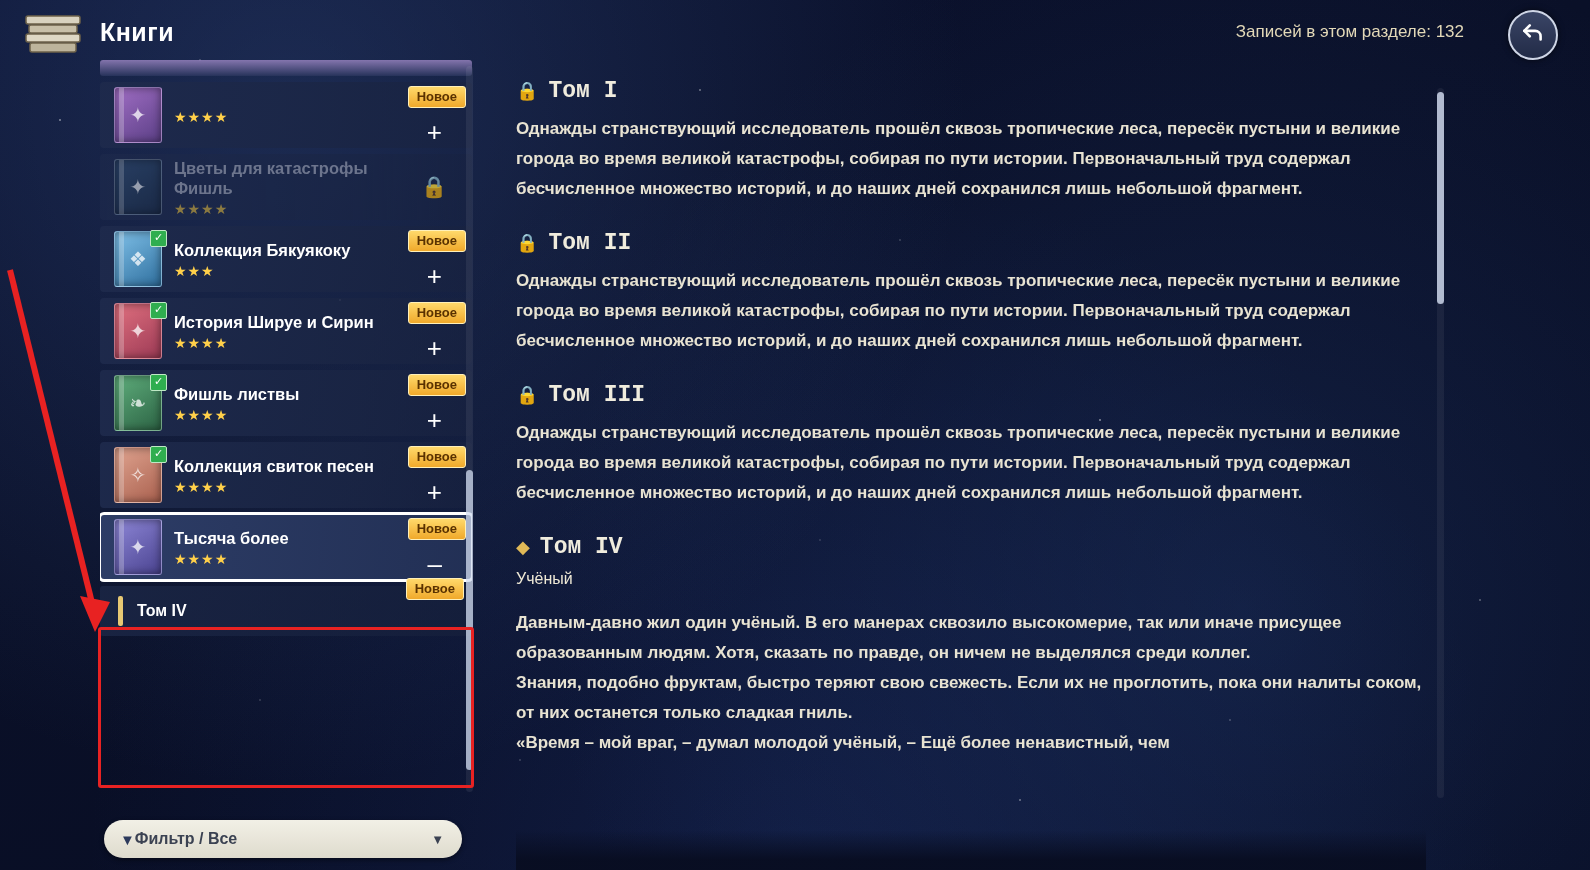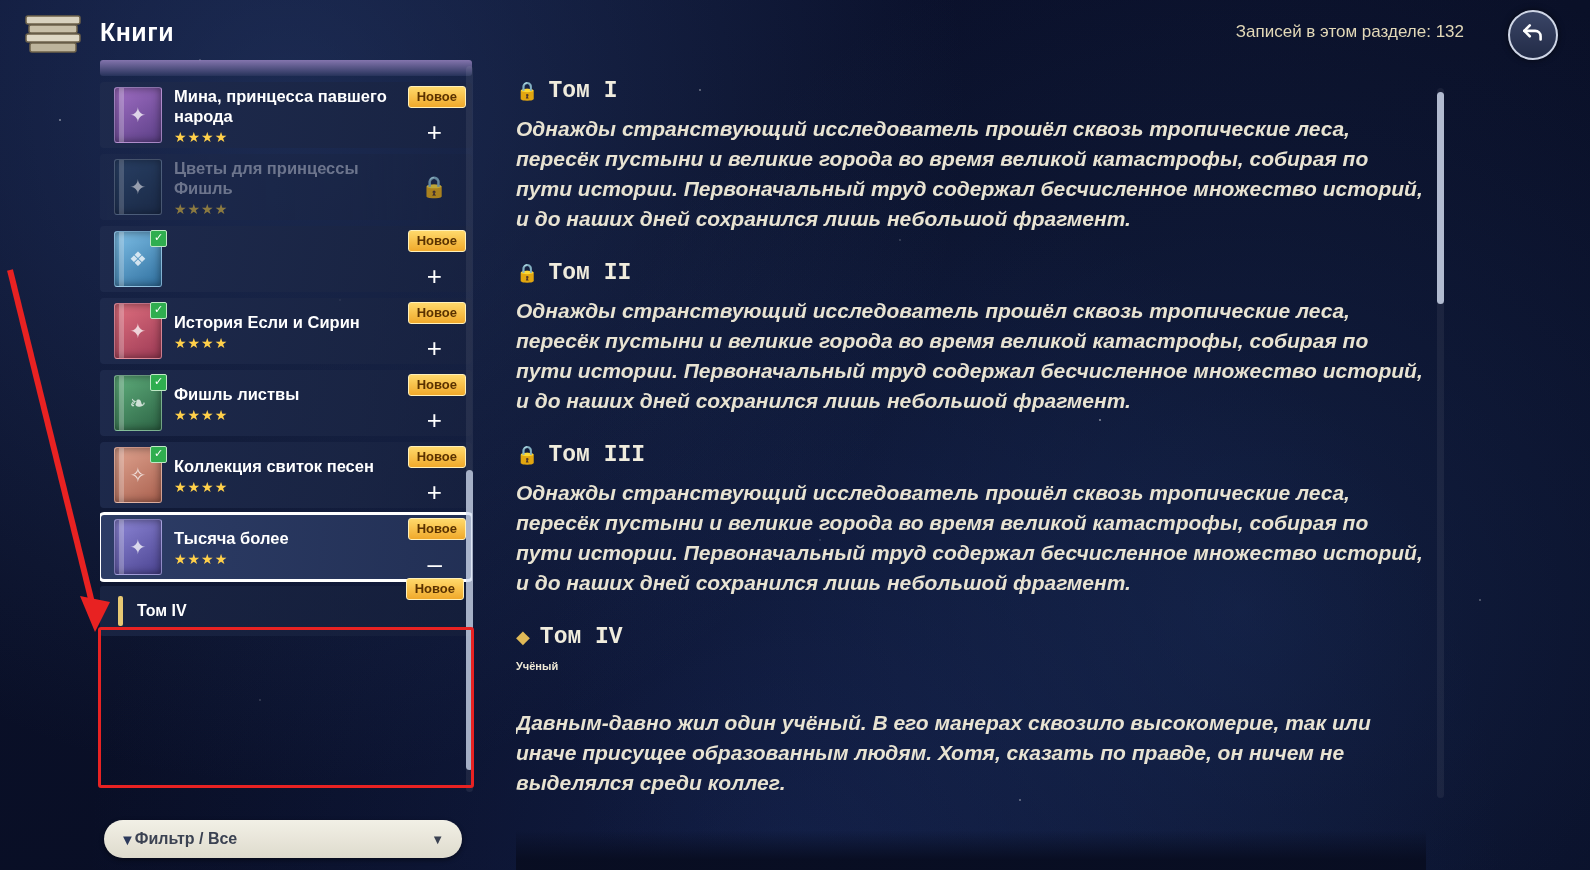--- a/index.html
+++ b/index.html
@@ -276,32 +276,31 @@
   }
   .vol-head .v-icon { font-size: 18px; color: #8c9ab5; }
   .vol-head .v-icon.unlocked { color: #e0b957; }
   .vol-head .v-title {
     font-size: 23px;
     font-weight: bold;
     color: #f0ecdd;
     font-family: Liberation Mono, monospace;
   }
   .vol-body {
-    font-size: 21px;
+    font-size: 17px;
     line-height: 30px;
     font-weight: bold;
     color: #e8e3d2;
     margin-bottom: 26px;
-    font-style: italic;
   }
   .vol-sub {
-    font-size: 11px;
-    font-weight: bold;
+    font-size: 16px;
+    font-weight: normal;
     color: #efe9d6;
-    margin-bottom: 36px;
+    margin-bottom: 20px;
   }
   .content-fade {
     position: absolute;
     left: 516px; bottom: 0;
     width: 910px; height: 40px;
     background: linear-gradient(180deg, rgba(8,13,33,0) 0%, rgba(8,13,33,.95) 75%);
     pointer-events: none;
   }
   .right-scroll-track {
     position: absolute;
@@ -357,57 +356,60 @@
 
   <div class="left-panel">
     <div class="top-cut"></div>
 
     <div class="book-row">
       <div class="thumb" style="background:linear-gradient(145deg,#a06ec4,#5b3f86);">
         <div class="spine"></div>
           <div class="glyph">✦</div>
       </div>
       <div class="row-body">
-        <div class="book-title">Мина, принцесса павшего народа</div>
         <div class="stars-row">★★★★</div>
       </div>
       <div class="badge-new">Новое</div>
       <div class="expander">+</div>
     </div>
 
     <div class="book-row locked">
       <div class="thumb" style="background:linear-gradient(145deg,#2f4a6e,#1b2b45);">
         <div class="spine"></div>
           <div class="glyph">✦</div>
       </div>
       <div class="row-body">
-        <div class="book-title dim">Цветы для принцессы Фишль</div>
+        <div class="book-title dim">Цветы для катастрофы Фишль</div>
         <div class="stars-row" style="color:#b89b3e;">★★★★</div>
       </div>
       <div class="lock-icon">🔒</div>
     </div>
 
     <div class="book-row">
       <div class="thumb" style="background:linear-gradient(145deg,#7fc0e8,#2f6f9e);">
         <div class="spine"></div>
           <div class="glyph">❖</div>
       </div>
       <div class="check-badge">✓</div>
+      <div class="row-body">
+        <div class="book-title">Коллекция Бякуякоку</div>
+        <div class="stars-row">★★★</div>
+      </div>
       <div class="badge-new">Новое</div>
       <div class="expander">+</div>
     </div>
 
     <div class="book-row">
       <div class="thumb" style="background:linear-gradient(145deg,#e0707f,#9c3a55);">
         <div class="spine"></div>
           <div class="glyph">✦</div>
       </div>
       <div class="check-badge">✓</div>
       <div class="row-body">
-        <div class="book-title">История Если и Сирин</div>
+        <div class="book-title">История Шируе и Сирин</div>
         <div class="stars-row">★★★★</div>
       </div>
       <div class="badge-new">Новое</div>
       <div class="expander">+</div>
     </div>
 
     <div class="book-row">
       <div class="thumb" style="background:linear-gradient(145deg,#5fae7c,#2c6344);">
         <div class="spine"></div>
           <div class="glyph">❧</div>

